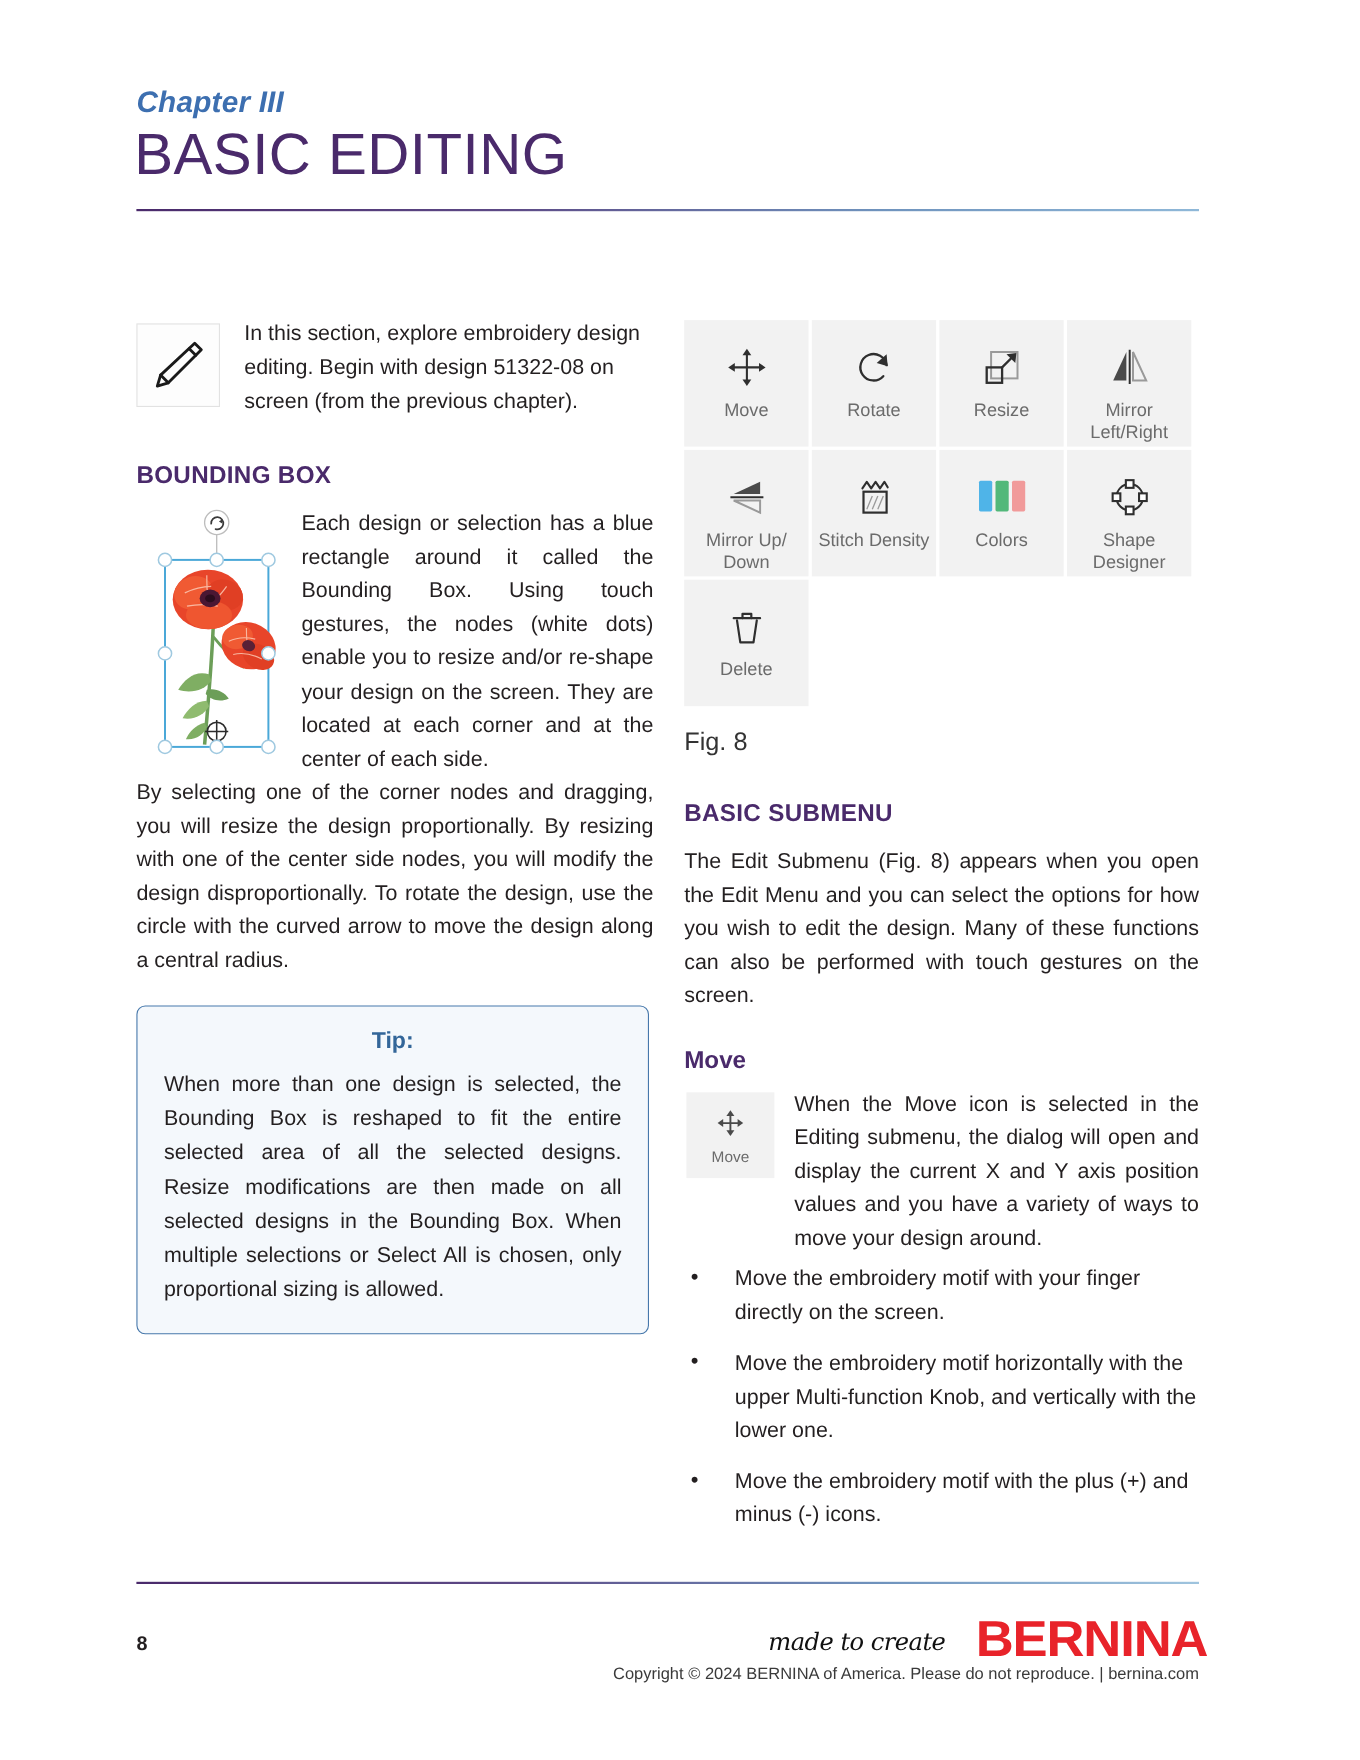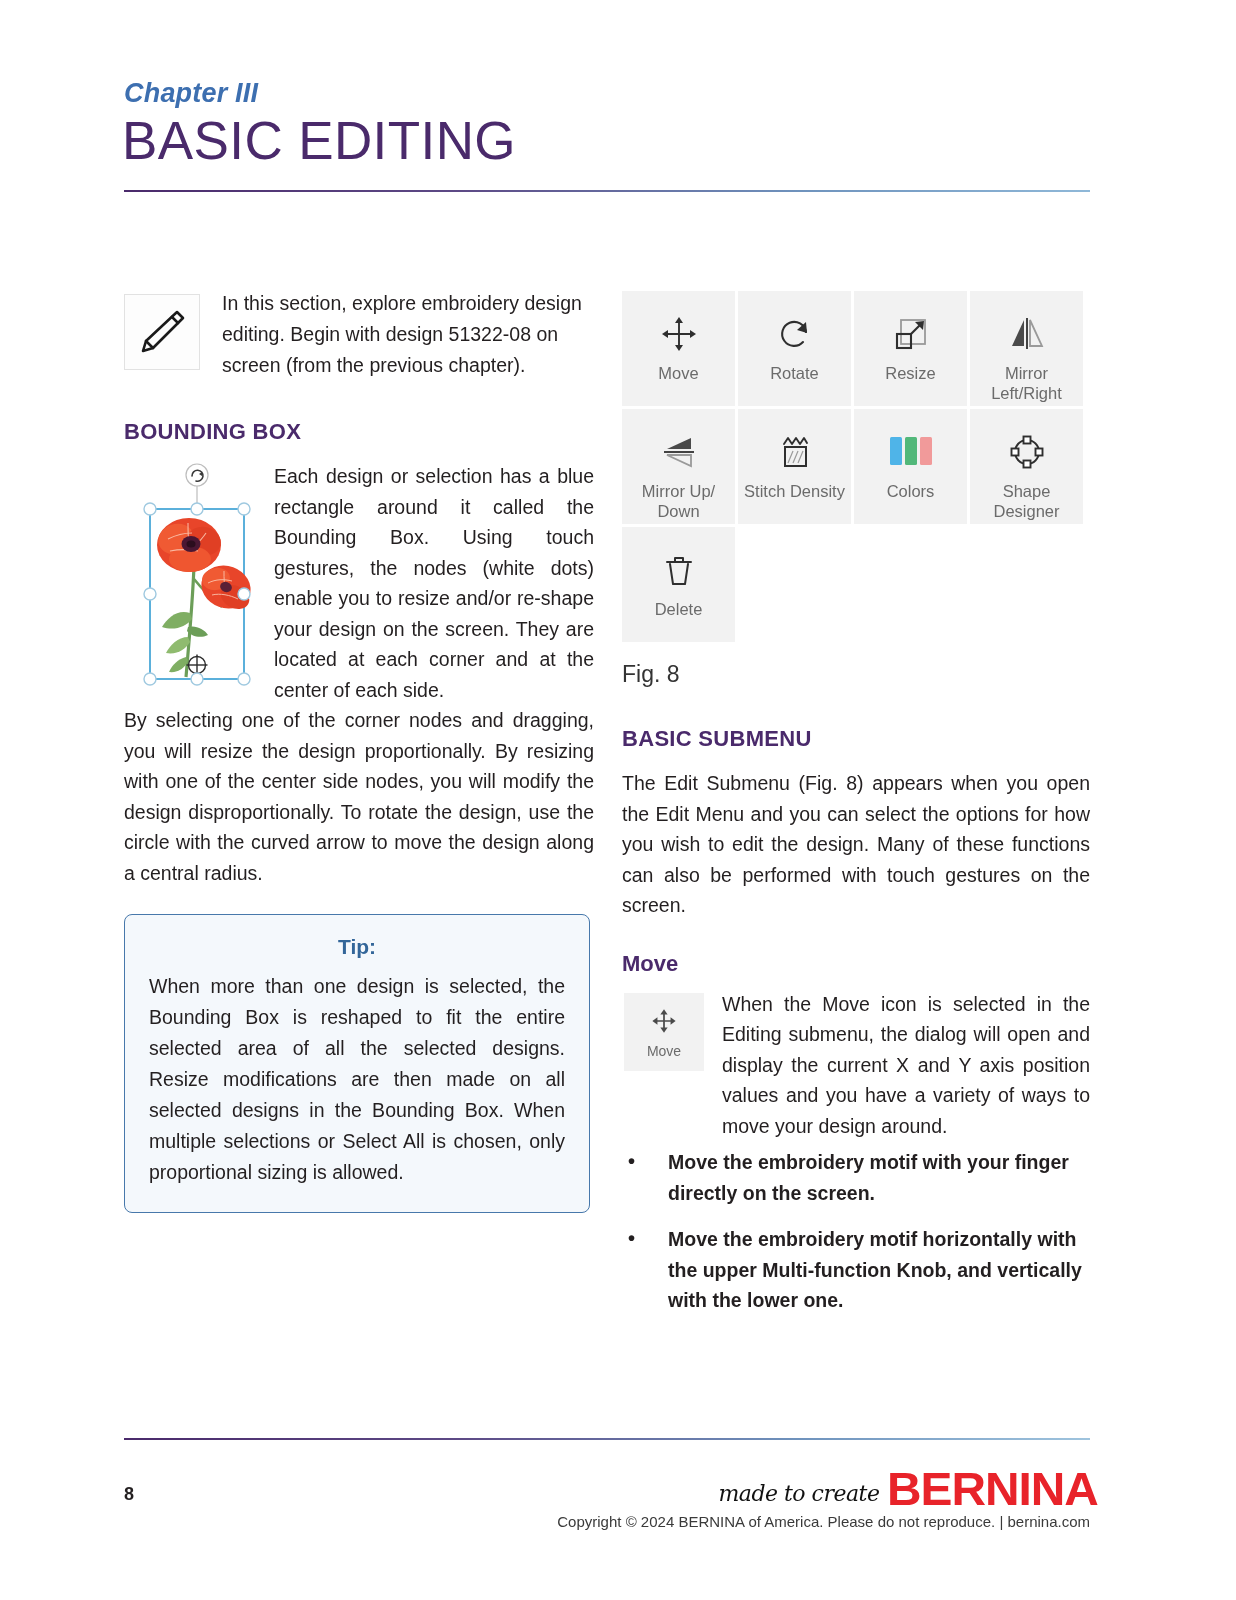--- a/index.html
+++ b/index.html
@@ -241,21 +241,20 @@
     font-size: 19.5px;
     line-height: 30.5px;
     text-align: justify;
   }
 
   
   ul.bullets {
     list-style: none;
     margin: 6px 0 0 0;
     padding: 0;
-    font-weight: bold;
   }
   ul.bullets li {
     position: relative;
     padding-left: 46px;
     font-size: 19.5px;
     line-height: 30.5px;
     margin-bottom: 16px;
   }
   ul.bullets li::before {
     content: "\2022";
@@ -282,21 +281,21 @@
     font-size: 18px;
     font-weight: bold;
     color: #231f20;
   }
   .brand-row {
     position: absolute;
     right: 146px;
     top: 1468px;
     display: flex;
     align-items: flex-end;
-    gap: 8px;
+    gap: 28px;
   }
   .made-to-create {
     font-family: "DejaVu Serif", serif;
     font-style: italic;
     font-size: 22px;
     color: #111;
     letter-spacing: -0.5px;
     padding-bottom: 4px;
   }
   .bernina-word {
@@ -567,20 +566,21 @@
           </g>
         </svg>
         <span class="lbl">Move</span>
       </div>
       <div class="move-text">When the Move icon is selected in the Editing submenu, the dialog will open and display the current X and Y axis position values and you have a variety of ways to move your design around.</div>
     </div>
 
     <ul class="bullets">
       <li>Move the embroidery motif with your finger directly on the screen.</li>
       <li>Move the embroidery motif horizontally with the upper Multi-function Knob, and vertically with the lower one.</li>
+      <li>Move the embroidery motif with the plus (+) and minus (-) icons.</li>
     </ul>
   </div>
 
   <div class="footer-rule"></div>
   <div class="page-number">8</div>
   <div class="brand-row">
     <span class="made-to-create">made to create</span>
     <span class="bernina-word">BERNINA</span>
   </div>
   <div class="copyright">Copyright © 2024 BERNINA of America. Please do not reproduce.  |  bernina.com</div>

